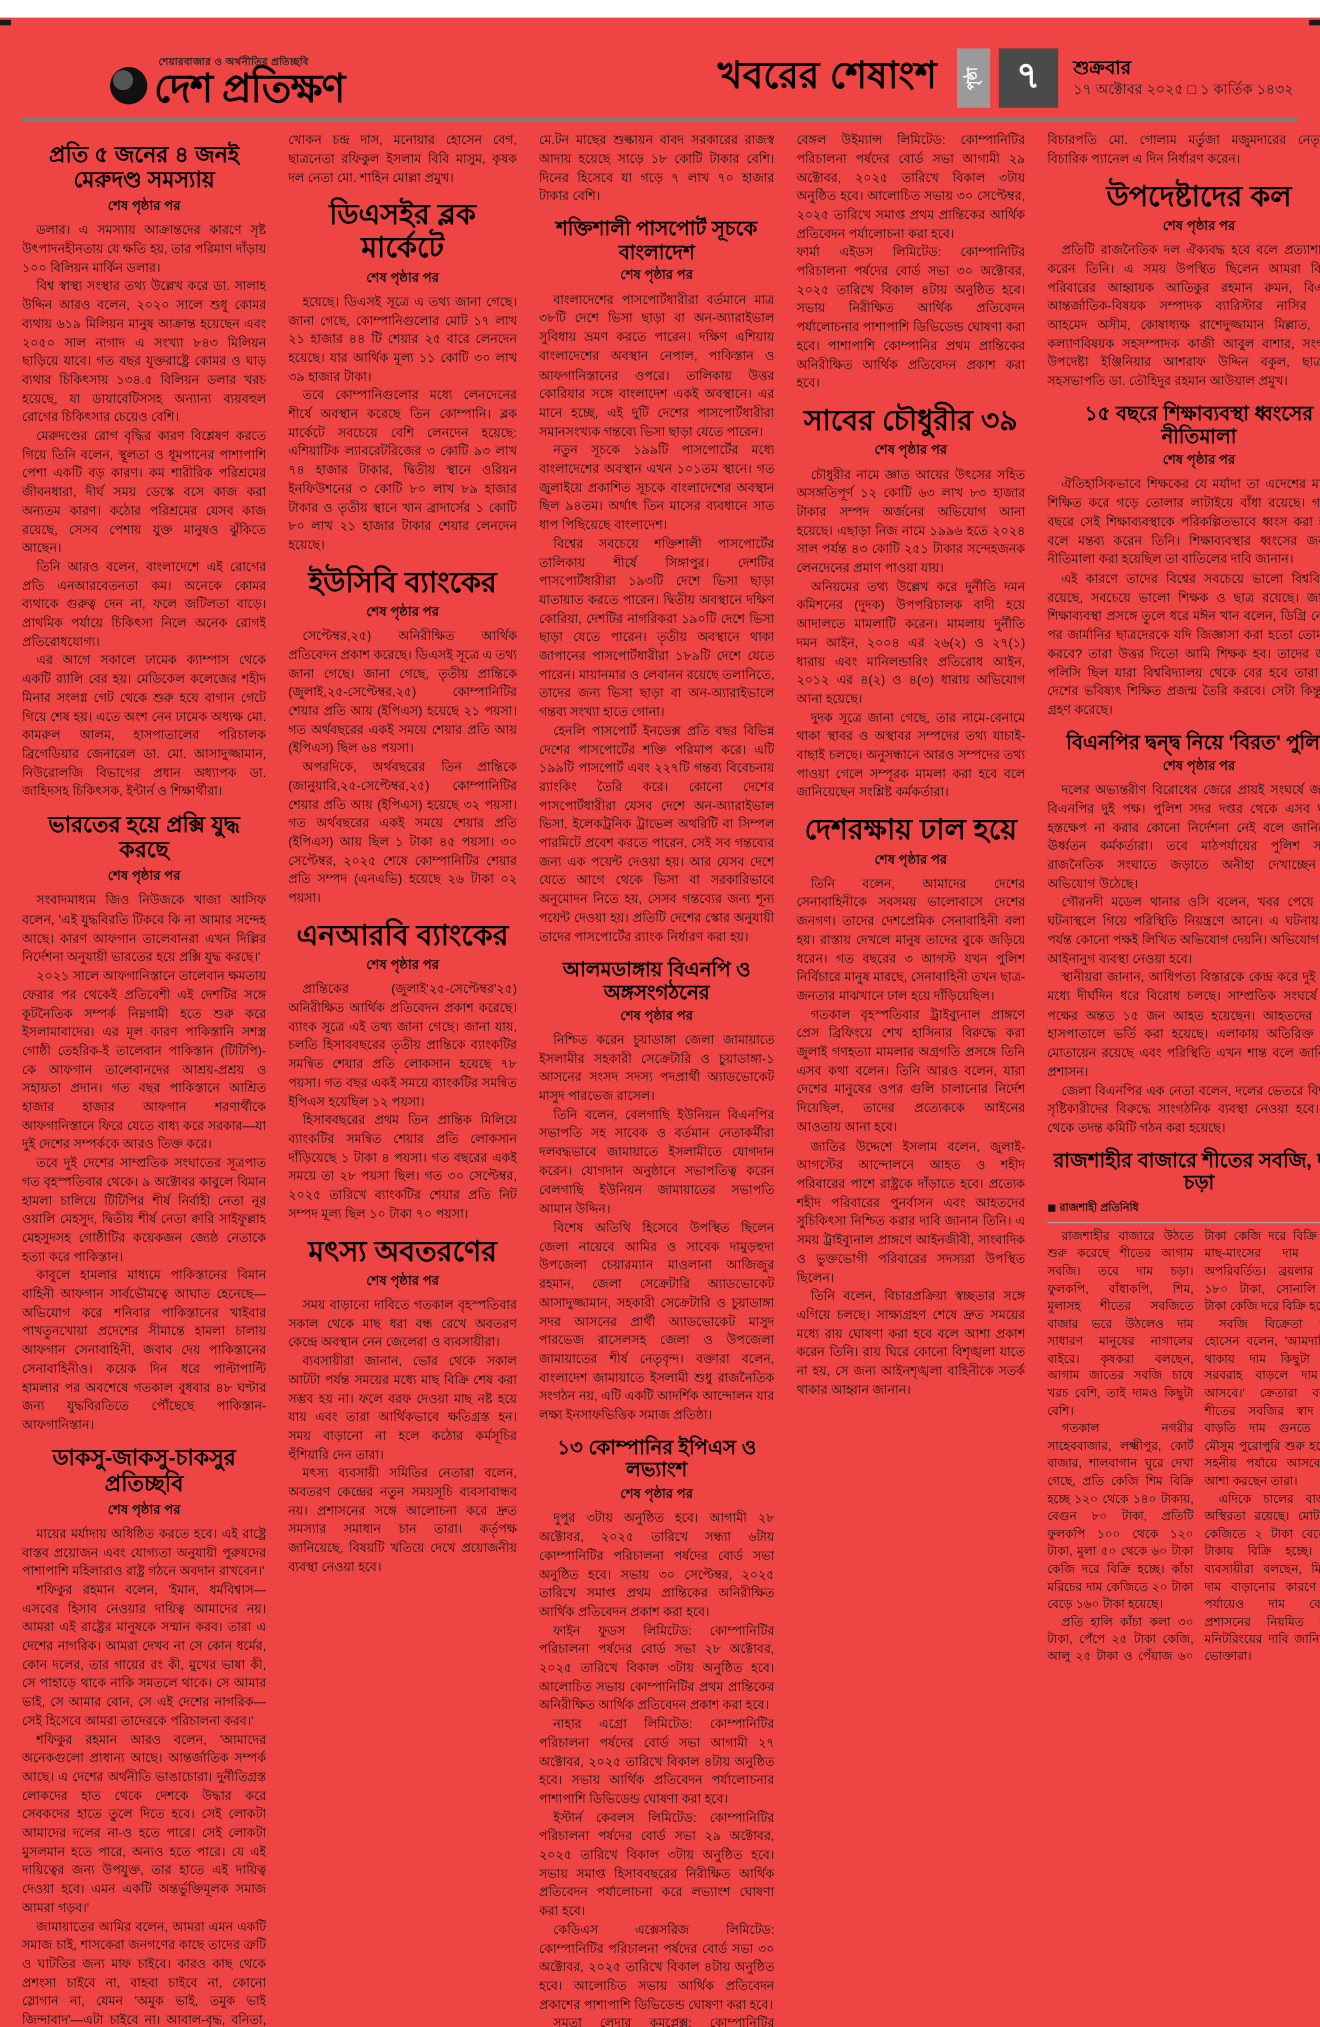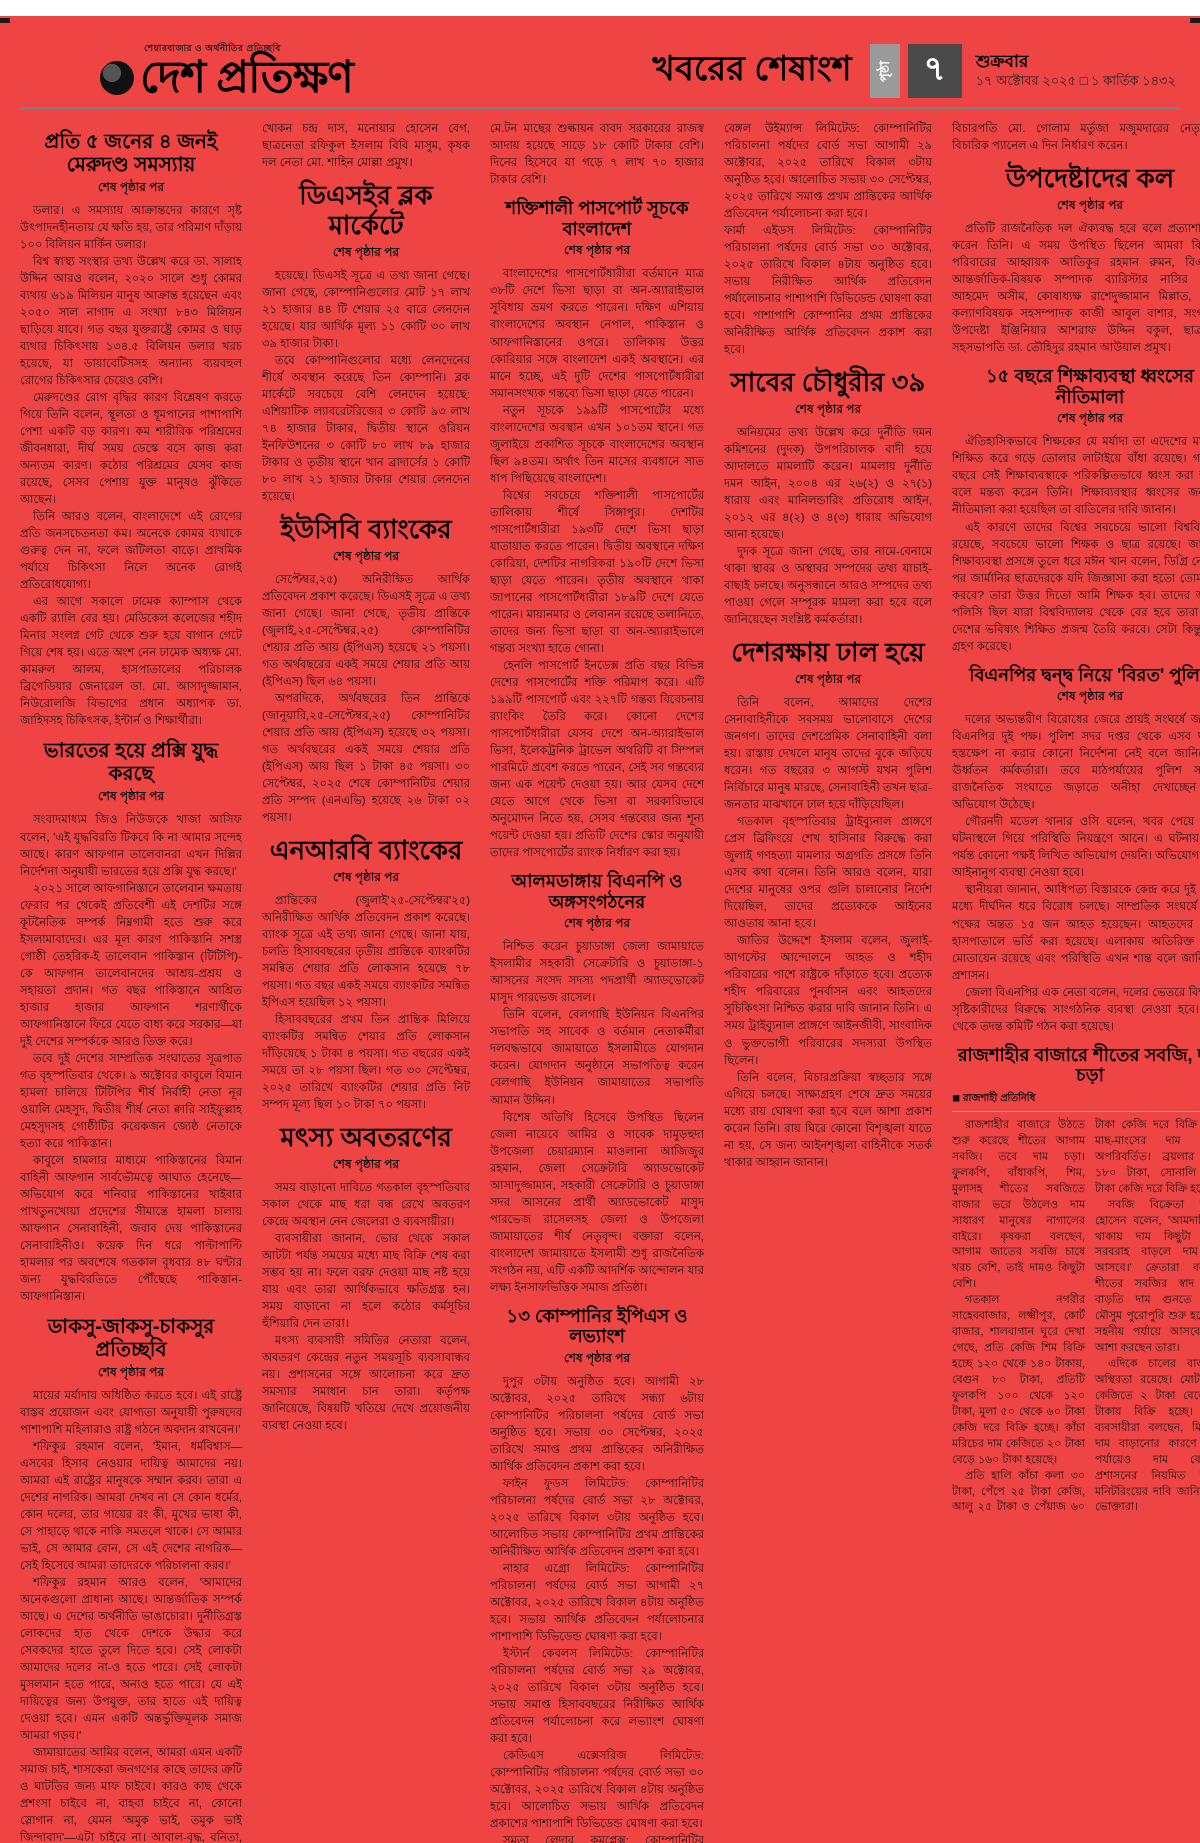--- a/index.html
+++ b/index.html
@@ -23,21 +23,21 @@
     padding:26px 24px 6px 100px;
   }
   .logo-block{display:flex;align-items:flex-end;gap:6px;}
   .logo-emblem{
     width:34px;height:34px;border-radius:50%;
     background:radial-gradient(circle at 35% 35%, #555 0 28%, #111 30%);
     margin-bottom:4px;flex:0 0 auto;
   }
   .logo-text-wrap{display:flex;flex-direction:column;line-height:1;}
   .tagline{font-size:9px;color:#222;letter-spacing:.5px;margin:0 0 2px 4px;font-weight:bold;}
-  .logo{font-size:44px;font-weight:bold;color:#000;letter-spacing:-1px;}
+  .logo{font-size:36px;font-weight:bold;color:#000;letter-spacing:-1px;}
   .head-right{display:flex;align-items:center;gap:8px;}
   .section-title{font-size:34px;font-weight:bold;color:#000;margin-right:10px;white-space:nowrap;}
   .page-label-box{
     width:30px;height:54px;background:#9a9a9a;color:#fff;
     display:flex;align-items:center;justify-content:center;
     writing-mode:vertical-rl;transform:rotate(180deg);
     font-size:13px;font-weight:bold;
   }
   .page-number-box{
     width:54px;height:54px;background:#4a4a4a;color:#fff;
@@ -116,21 +116,21 @@
 
   <main class="columns" id="columns">
       <section class="col col-0">
         <article>
           <h2 class="headline md">প্রতি ৫ জনের ৪ জনই মেরুদণ্ড সমস্যায়</h2>
           <div class="kicker">শেষ পৃষ্ঠার পর</div>
           <div class="paras">
             <p class="body">ডলার। এ সমস্যায় আক্রান্তদের কারণে সৃষ্ট উৎপাদনহীনতায় যে ক্ষতি হয়, তার পরিমাণ দাঁড়ায় ১০০ বিলিয়ন মার্কিন ডলার।</p>
             <p class="body">বিশ্ব স্বাস্থ্য সংস্থার তথ্য উল্লেখ করে ডা. সালাহ উদ্দিন আরও বলেন, ২০২০ সালে শুধু কোমর ব্যথায় ৬১৯ মিলিয়ন মানুষ আক্রান্ত হয়েছেন এবং ২০৫০ সাল নাগাদ এ সংখ্যা ৮৪৩ মিলিয়ন ছাড়িয়ে যাবে। গত বছর যুক্তরাষ্ট্রে কোমর ও ঘাড় ব্যথার চিকিৎসায় ১৩৪.৫ বিলিয়ন ডলার খরচ হয়েছে, যা ডায়াবেটিসসহ অন্যান্য ব্যয়বহুল রোগের চিকিৎসার চেয়েও বেশি।</p>
             <p class="body">মেরুদণ্ডের রোগ বৃদ্ধির কারণ বিশ্লেষণ করতে গিয়ে তিনি বলেন, স্থূলতা ও ধূমপানের পাশাপাশি পেশা একটি বড় কারণ। কম শারীরিক পরিশ্রমের জীবনধারা, দীর্ঘ সময় ডেস্কে বসে কাজ করা অন্যতম কারণ। কঠোর পরিশ্রমের যেসব কাজ রয়েছে, সেসব পেশায় যুক্ত মানুষও ঝুঁকিতে আছেন।</p>
-            <p class="body">তিনি আরও বলেন, বাংলাদেশে এই রোগের প্রতি জনসচেতনতা কম। অনেকে কোমর ব্যথাকে গুরুত্ব দেন না, ফলে জটিলতা বাড়ে। প্রাথমিক পর্যায়ে চিকিৎসা নিলে অনেক রোগই প্রতিরোধযোগ্য।</p>
+            <p class="body">তিনি আরও বলেন, বাংলাদেশে এই রোগের প্রতি এনআরবেতনতা কম। অনেকে কোমর ব্যথাকে গুরুত্ব দেন না, ফলে জটিলতা বাড়ে। প্রাথমিক পর্যায়ে চিকিৎসা নিলে অনেক রোগই প্রতিরোধযোগ্য।</p>
             <p class="body">এর আগে সকালে ঢামেক ক্যাম্পাস থেকে একটি র‍্যালি বের হয়। মেডিকেল কলেজের শহীদ মিনার সংলগ্ন গেট থেকে শুরু হয়ে বাগান গেটে গিয়ে শেষ হয়। এতে অংশ নেন ঢামেক অধ্যক্ষ মো. কামরুল আলম, হাসপাতালের পরিচালক ব্রিগেডিয়ার জেনারেল ডা. মো. আসাদুজ্জামান, নিউরোলজি বিভাগের প্রধান অধ্যাপক ডা. জাহিদসহ চিকিৎসক, ইন্টার্ন ও শিক্ষার্থীরা।</p>
           </div>
         </article>
         <article>
           <h2 class="headline md">ভারতের হয়ে প্রক্সি যুদ্ধ করছে</h2>
           <div class="kicker">শেষ পৃষ্ঠার পর</div>
           <div class="paras">
             <p class="body">সংবাদমাধ্যম জিও নিউজকে খাজা আসিফ বলেন, 'এই যুদ্ধবিরতি টিকবে কি না আমার সন্দেহ আছে। কারণ আফগান তালেবানরা এখন দিল্লির নির্দেশনা অনুযায়ী ভারতের হয়ে প্রক্সি যুদ্ধ করছে।'</p>
             <p class="body">২০২১ সালে আফগানিস্তানে তালেবান ক্ষমতায় ফেরার পর থেকেই প্রতিবেশী এই দেশটির সঙ্গে কূটনৈতিক সম্পর্ক নিম্নগামী হতে শুরু করে ইসলামাবাদের। এর মূল কারণ পাকিস্তানি সশস্ত্র গোষ্ঠী তেহরিক-ই তালেবান পাকিস্তান (টিটিপি)-কে আফগান তালেবানদের আশ্রয়-প্রশ্রয় ও সহায়তা প্রদান। গত বছর পাকিস্তানে আশ্রিত হাজার হাজার আফগান শরণার্থীকে আফগানিস্তানে ফিরে যেতে বাধ্য করে সরকার—যা দুই দেশের সম্পর্ককে আরও তিক্ত করে।</p>
             <p class="body">তবে দুই দেশের সাম্প্রতিক সংঘাতের সূত্রপাত গত বৃহস্পতিবার থেকে। ৯ অক্টোবর কাবুলে বিমান হামলা চালিয়ে টিটিপির শীর্ষ নির্বাহী নেতা নূর ওয়ালি মেহসুদ, দ্বিতীয় শীর্ষ নেতা ক্বারি সাইফুল্লাহ মেহসুদসহ গোষ্ঠীটির কয়েকজন জ্যেষ্ঠ নেতাকে হত্যা করে পাকিস্তান।</p>
@@ -218,20 +218,21 @@
           </div>
         </article>
       </section>
       <section class="col col-3">
         <p class="body cont">বেঙ্গল উইম্যান্স লিমিটেড: কোম্পানিটির পরিচালনা পর্ষদের বোর্ড সভা আগামী ২৯ অক্টোবর, ২০২৫ তারিখে বিকাল ৩টায় অনুষ্ঠিত হবে। আলোচিত সভায় ৩০ সেপ্টেম্বর, ২০২৫ তারিখে সমাপ্ত প্রথম প্রান্তিকের আর্থিক প্রতিবেদন পর্যালোচনা করা হবে।</p>
         <p class="body cont">ফার্মা এইডস লিমিটেড: কোম্পানিটির পরিচালনা পর্ষদের বোর্ড সভা ৩০ অক্টোবর, ২০২৫ তারিখে বিকাল ৪টায় অনুষ্ঠিত হবে। সভায় নিরীক্ষিত আর্থিক প্রতিবেদন পর্যালোচনার পাশাপাশি ডিভিডেন্ড ঘোষণা করা হবে। পাশাপাশি কোম্পানির প্রথম প্রান্তিকের অনিরীক্ষিত আর্থিক প্রতিবেদন প্রকাশ করা হবে।</p>
         <article>
           <h2 class="headline lg">সাবের চৌধুরীর ৩৯</h2>
           <div class="kicker">শেষ পৃষ্ঠার পর</div>
           <div class="paras">
+            <p class="body">চৌধুরীর নামে জ্ঞাত আয়ের উৎসের সহিত অসঙ্গতিপূর্ণ ১২ কোটি ৬৩ লাখ ৮৩ হাজার টাকার সম্পদ অর্জনের অভিযোগ আনা হয়েছে। এছাড়া নিজ নামে ১৯৯৬ হতে ২০২৪ সাল পর্যন্ত ৪৩ কোটি ২৫১ টাকার সন্দেহজনক লেনদেনের প্রমাণ পাওয়া যায়।</p>
             <p class="body">অনিয়মের তথ্য উল্লেখ করে দুর্নীতি দমন কমিশনের (দুদক) উপপরিচালক বাদী হয়ে আদালতে মামলাটি করেন। মামলায় দুর্নীতি দমন আইন, ২০০৪ এর ২৬(২) ও ২৭(১) ধারায় এবং মানিলন্ডারিং প্রতিরোধ আইন, ২০১২ এর ৪(২) ও ৪(৩) ধারায় অভিযোগ আনা হয়েছে।</p>
             <p class="body">দুদক সূত্রে জানা গেছে, তার নামে-বেনামে থাকা স্থাবর ও অস্থাবর সম্পদের তথ্য যাচাই-বাছাই চলছে। অনুসন্ধানে আরও সম্পদের তথ্য পাওয়া গেলে সম্পূরক মামলা করা হবে বলে জানিয়েছেন সংশ্লিষ্ট কর্মকর্তারা।</p>
           </div>
         </article>
         <article>
           <h2 class="headline lg">দেশরক্ষায় ঢাল হয়ে</h2>
           <div class="kicker">শেষ পৃষ্ঠার পর</div>
           <div class="paras">
             <p class="body">তিনি বলেন, আমাদের দেশের সেনাবাহিনীকে সবসময় ভালোবাসে দেশের জনগণ। তাদের দেশপ্রেমিক সেনাবাহিনী বলা হয়। রাস্তায় দেখলে মানুষ তাদের বুকে জড়িয়ে ধরেন। গত বছরের ৩ আগস্ট যখন পুলিশ নির্বিচারে মানুষ মারছে, সেনাবাহিনী তখন ছাত্র-জনতার মাঝখানে ঢাল হয়ে দাঁড়িয়েছিল।</p>
             <p class="body">গতকাল বৃহস্পতিবার ট্রাইব্যুনাল প্রাঙ্গণে প্রেস ব্রিফিংয়ে শেখ হাসিনার বিরুদ্ধে করা জুলাই গণহত্যা মামলার অগ্রগতি প্রসঙ্গে তিনি এসব কথা বলেন। তিনি আরও বলেন, যারা দেশের মানুষের ওপর গুলি চালানোর নির্দেশ দিয়েছিল, তাদের প্রত্যেককে আইনের আওতায় আনা হবে।</p>

